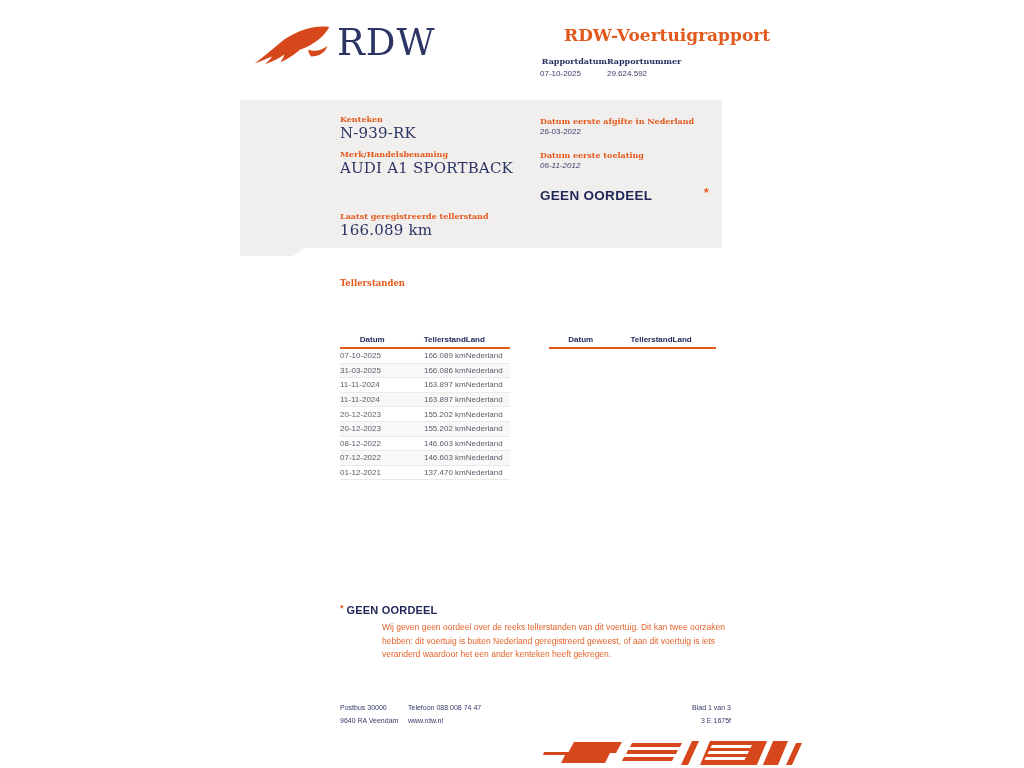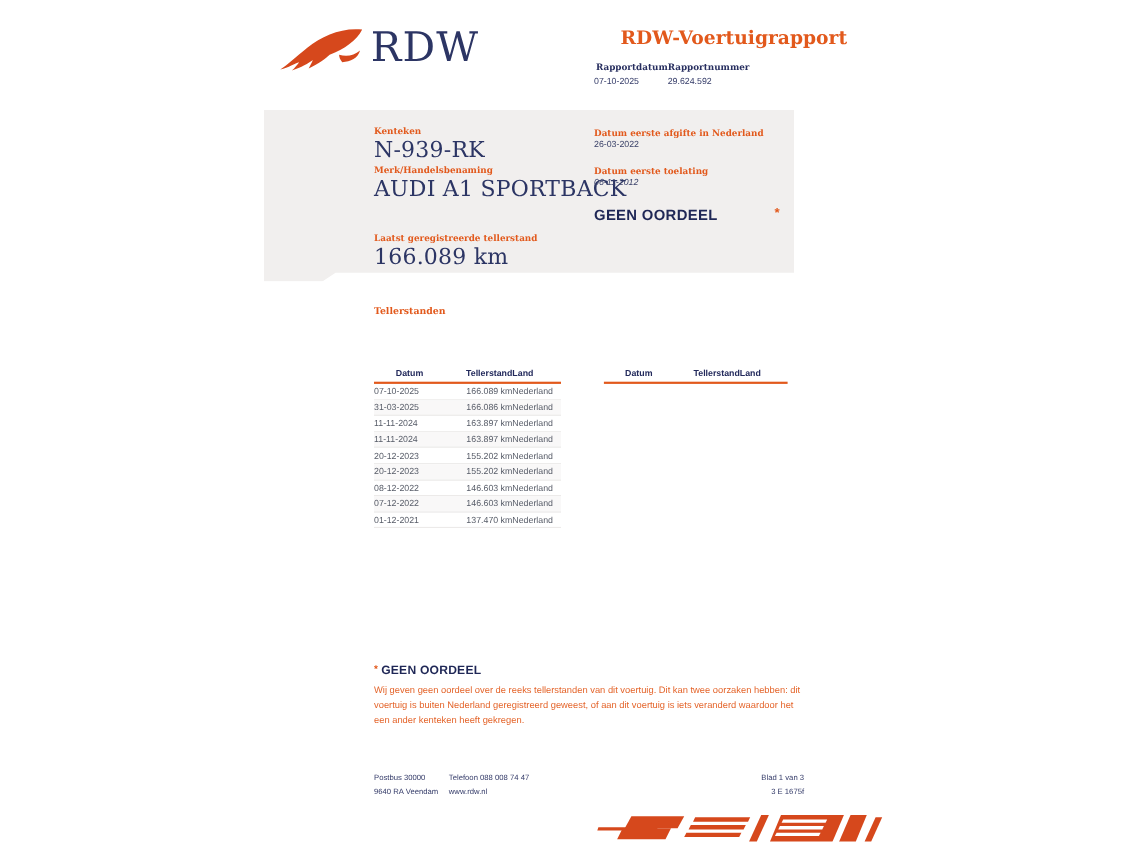--- a/index.html
+++ b/index.html
@@ -20,21 +20,21 @@
                 color:var(--navy);text-align:right; }
   .meta-value { font-size:8px; color:#343B68; margin-top:3px; }
 
   
   .summary-box { position:absolute; left:240px; top:100px; width:482px; height:156px;
                  background:var(--box-bg);
                  clip-path:polygon(0 0,100% 0,100% 94.9%,13.5% 94.9%,11% 100%,0 100%); }
   .sb { position:absolute; }
   .lbl { font-family:"DejaVu Serif", serif; font-weight:bold; font-size:8px;
          color:var(--orange); }
-  .big-val { font-family:"DejaVu Serif", serif; font-size:20px; color:#2C3564;
+  .big-val { font-family:"DejaVu Serif", serif; font-size:15px; color:#2C3564;
              letter-spacing:.2px; }
   .sm-val { font-size:8px; color:#3A4168; }
   .oordeel { font-size:13.5px; font-weight:800; color:#1F2756; letter-spacing:.3px; }
   .oordeel-star { position:absolute; left:464px; top:86px; color:var(--orange);
                   font-size:12px; font-weight:bold; }
 
   
   .section-title { position:absolute; left:340px; top:278px;
                    font-family:"DejaVu Serif", serif; font-weight:bold; font-size:8.5px;
                    color:var(--orange); }
@@ -52,21 +52,21 @@
   .tcell.c-datum { flex:0 0 38%; text-align:left; }
   .tcell.c-teller { flex:0 0 36%; text-align:right; }
   .tcell.c-land { flex:1 1 auto; }
 
   
   .footnote { position:absolute; left:340px; top:604px; width:392px; }
   .fn-headline { display:flex; align-items:flex-start; }
   .fn-star { color:var(--orange); font-weight:bold; font-size:9px; margin-right:3px;
              margin-top:-1px; }
   .fn-head { font-size:11px; font-weight:800; color:#1F2756; letter-spacing:.2px; }
-  .fn-body { margin-top:5px; font-size:8.5px; line-height:1.6; color:#E4642A; }
+  .fn-body { margin-top:5px; font-size:8.5px; line-height:1.6; color:#E4642A;margin-left:42px; }
 
   
   .footer { position:absolute; left:340px; top:701px; width:391px; height:24px;
             font-size:7px; color:#333A68; }
   .f-col { position:absolute; top:0; line-height:13px; }
   .f-col.c1 { left:0; }
   .f-col.c2 { left:68px; }
   .f-col.c3 { right:0; text-align:right; }
 
   

